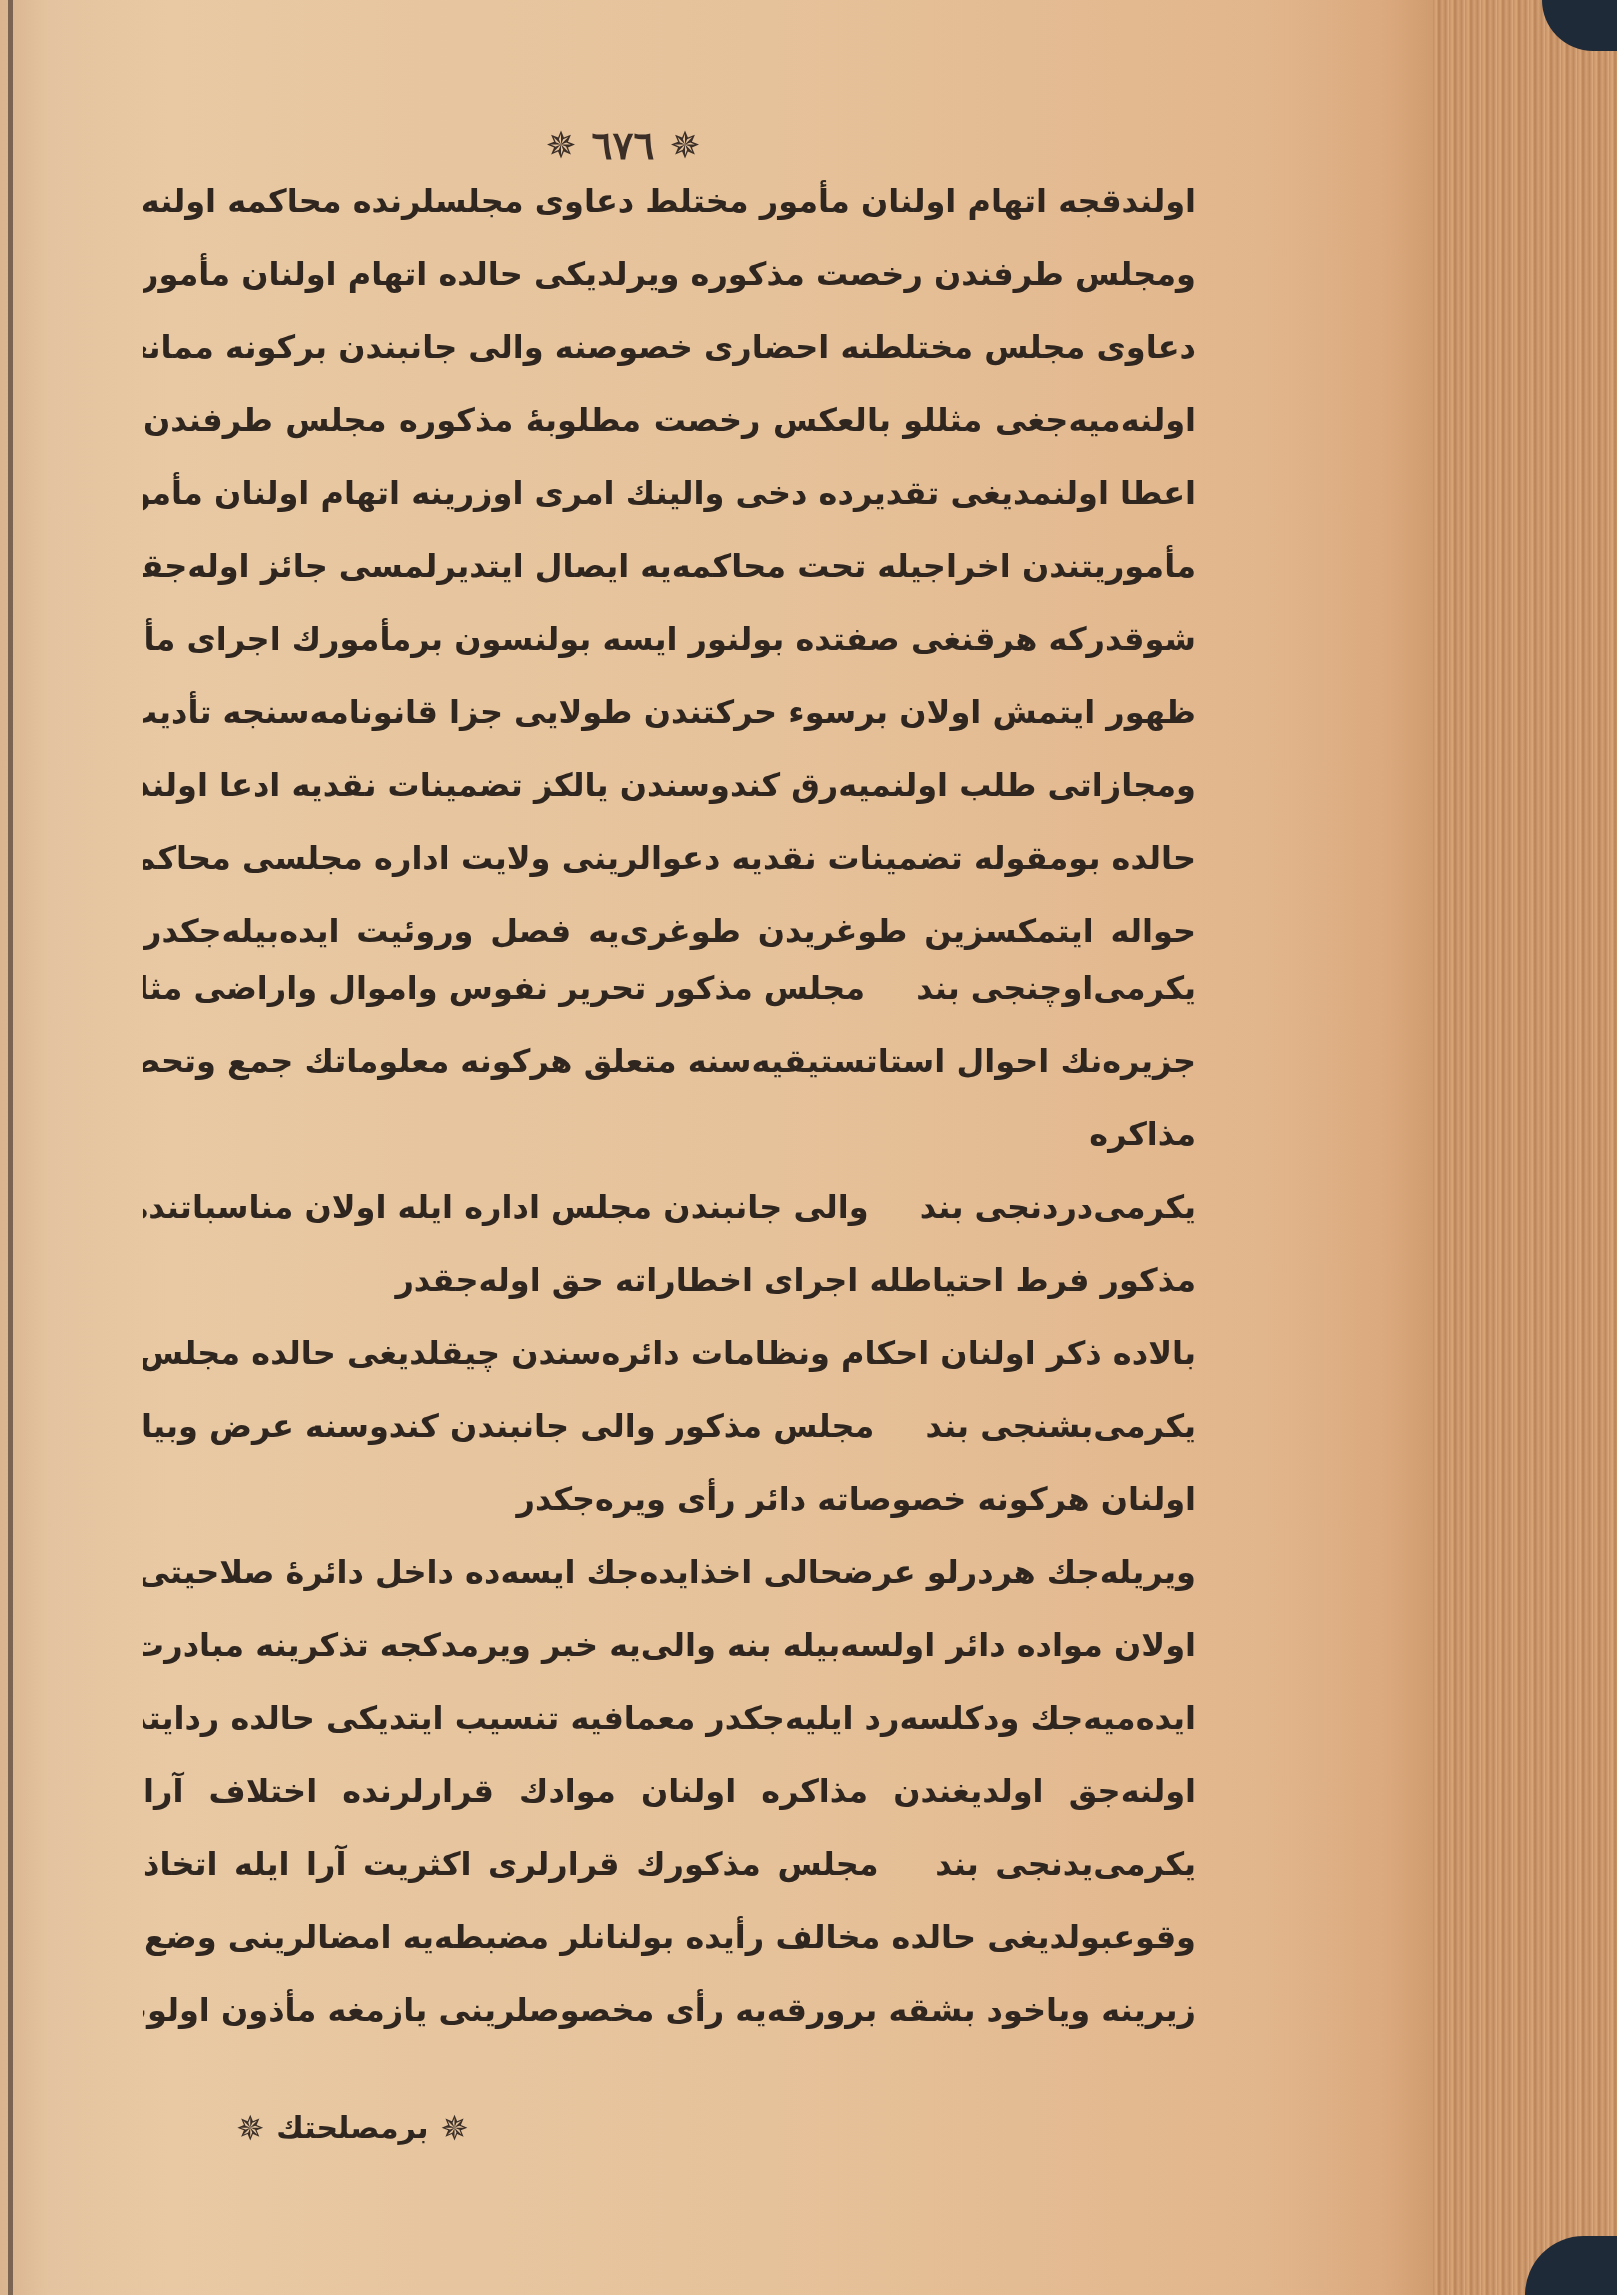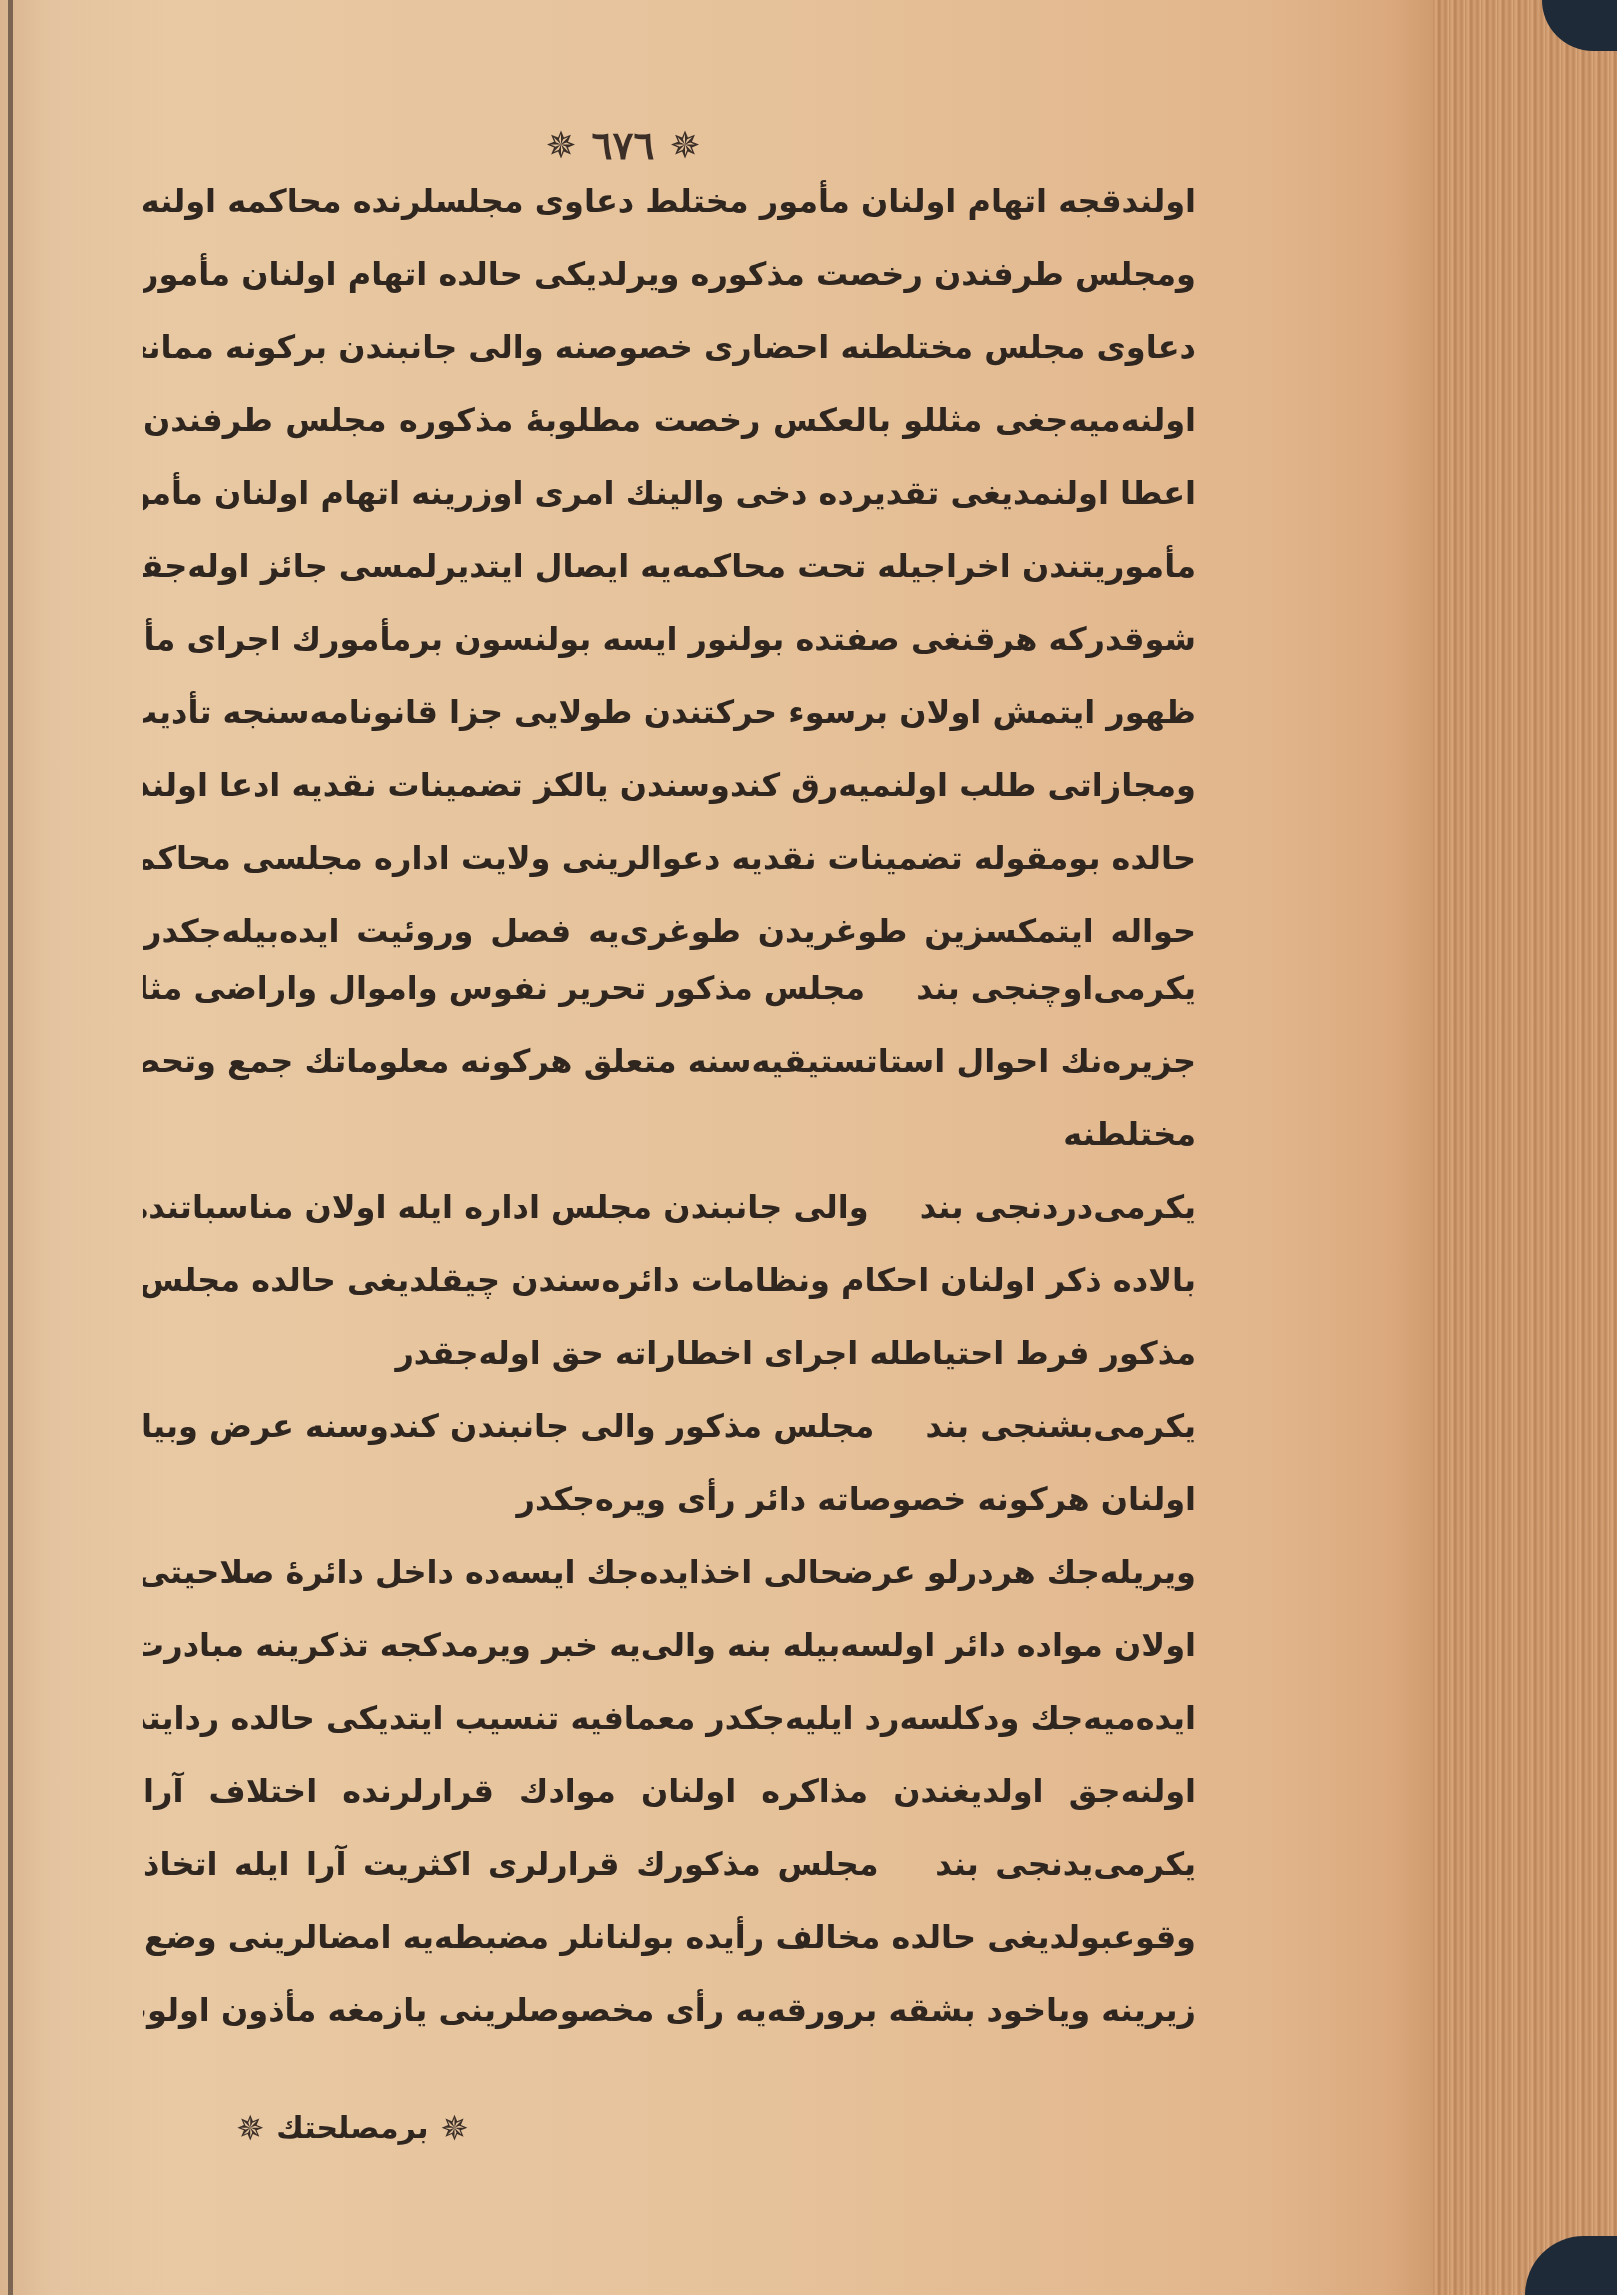--- a/index.html
+++ b/index.html
@@ -167,30 +167,30 @@
   </div>
 
   <div class="text-block para-articles">
 
     <div>
       <span class="article-line">
         <span class="article-label">یکرمی‌اوچنجی بند</span>
         <span>مجلس مذکور تحریر نفوس واموال واراضی مثللو</span>
       </span>
       <span class="article-line">جزیره‌نك احوال استاتستیقیه‌سنه متعلق هرکونه معلوماتك جمع وتحصیلنه</span>
-      <span class="article-line short">مختلطنه</span>
+      <span class="article-line short">مذاکره</span>
     </div>
 
     <div>
       <span class="article-line">
         <span class="article-label">یکرمی‌دردنجی بند</span>
         <span>والی جانبندن مجلس اداره ایله اولان مناسباتنده</span>
       </span>
+      <span class="article-line short">مذکور فرط احتیاطله اجرای اخطاراته حق اوله‌جقدر</span>
       <span class="article-line">بالاده ذکر اولنان احکام ونظامات دائره‌سندن چیقلدیغی حالده مجلس</span>
-      <span class="article-line short">مذکور فرط احتیاطله اجرای اخطاراته حق اوله‌جقدر</span>
     </div>
 
     <div>
       <span class="article-line">
         <span class="article-label">یکرمی‌بشنجی بند</span>
         <span>مجلس مذکور والی جانبندن کندوسنه عرض وبیان</span>
       </span>
       <span class="article-line short">اولنان هرکونه خصوصاته دائر رأی ویره‌جکدر</span>
     </div>
 

